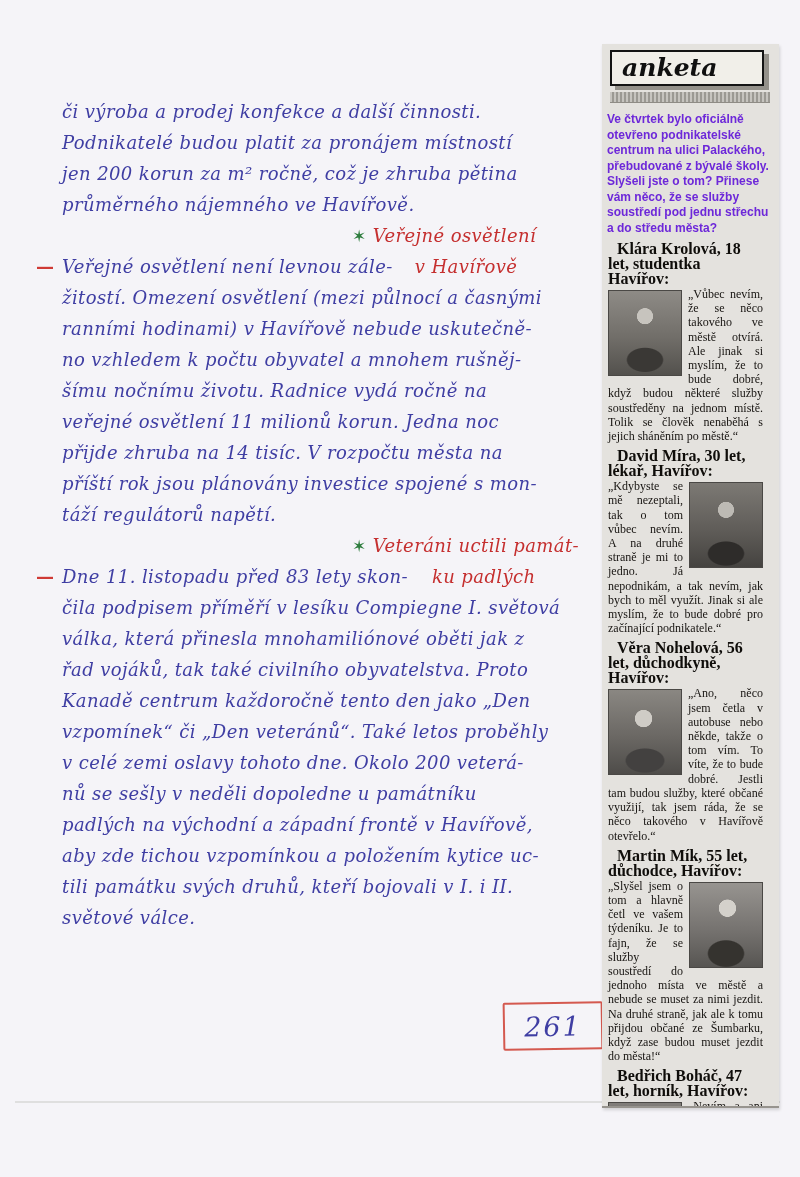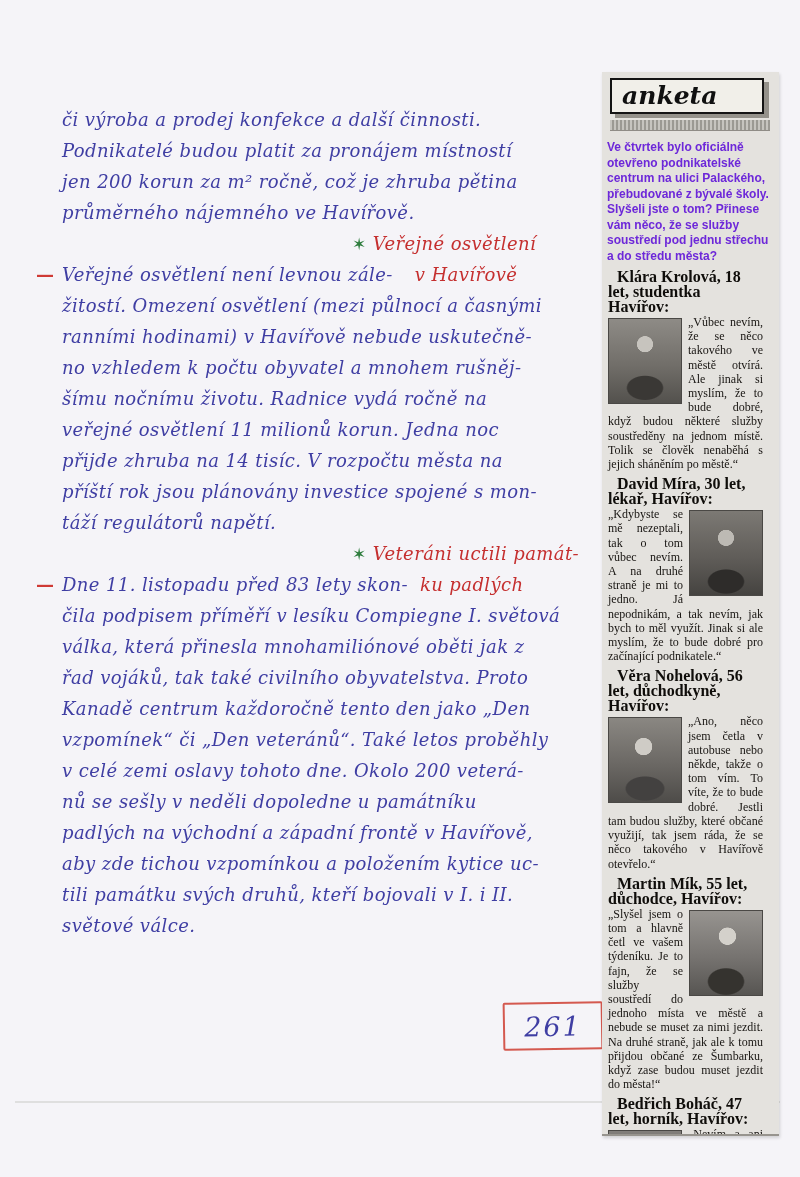--- a/index.html
+++ b/index.html
@@ -4,30 +4,30 @@
 <style>
   html,body { margin:0; padding:0; }
   body { width:800px; height:1177px; font-family:"Liberation Serif", serif; }
   .page {
     position:relative; width:800px; height:1177px;
     background:#f5f4f8; overflow:hidden;
   }
 
   
   .manuscript {
-    position:absolute; left:62px; top:104px; width:530px;
+    position:absolute; left:62px; top:96px; width:530px;
     font-family:"DejaVu Serif", serif; font-style:italic;
     font-size:18px; letter-spacing:0.4px; color:#3f3ea3;
   }
   .hw-line { position:relative; height:31px; line-height:31px; white-space:nowrap; }
   .heading-row { padding-left:290px; color:#c52f2f; }
   .heading-row .star { color:#2e7d3e; font-style:normal; margin-right:6px; font-size:17px; }
   .red { color:#c52f2f; }
   .cont1 { margin-left:22px; }
-  .cont2 { margin-left:12px;font-style:italic; }
+  .cont2 { margin-left:24px;font-style:italic; }
   .dash {
     position:absolute; left:-26px; top:0; color:#cf3a35;
     font-style:normal; font-weight:bold;
   }
 
   
   .page-number-box {
     position:absolute; left:503px; top:1002px; width:96px; height:44px;
     border:2px solid #d4594f; border-radius:2px;
     transform:rotate(-1deg);
@@ -42,21 +42,20 @@
     background:#dddddb; opacity:0.9;
   }
 
   
   .clipping {
     position:absolute; left:602px; top:44px; width:177px; height:1062px;
     background:#e4e2de; overflow:hidden;
     box-shadow:1px 2px 3px rgba(0,0,0,0.15);
     border-bottom:2px solid #97948e;
     color:#16130f;
-    margin-top:28px;
   }
   .masthead-box {
     margin:6px 10px 0 8px; width:140px; height:32px;
     background:#f1efe9; border:2px solid #141414;
     box-shadow:5px 4px 0 0 #94918a;
     font-family:"DejaVu Serif", serif; font-style:italic; font-weight:bold;
     font-size:25px; line-height:32px; padding-left:10px; color:#101010;
   }
   .checker-band {
     margin:6px 0 0 8px; width:160px; height:10px;

